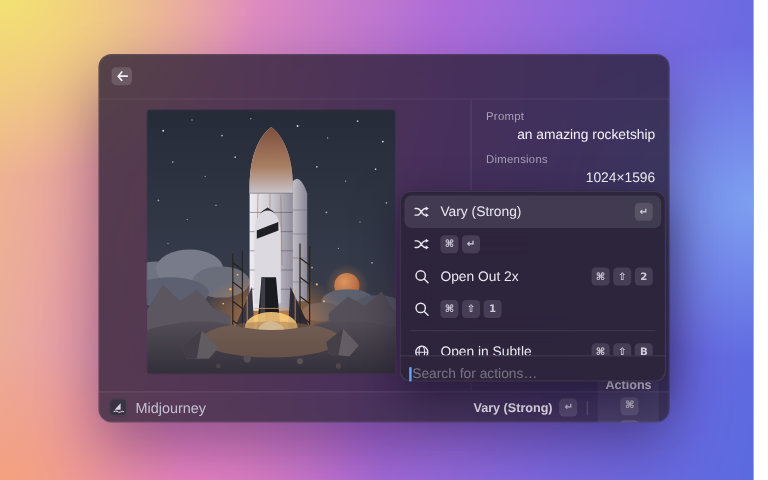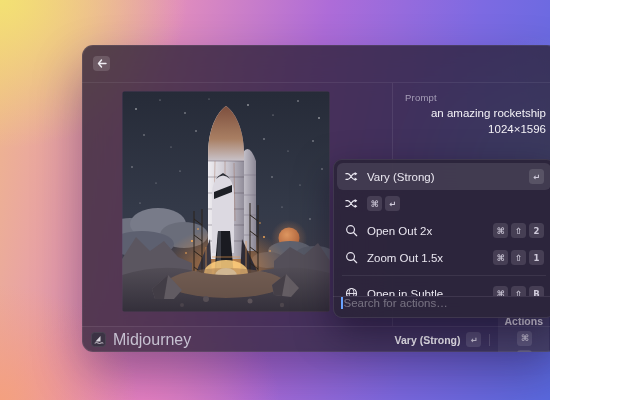--- a/index.html
+++ b/index.html
@@ -1,20 +1,20 @@
 <!DOCTYPE html>
 <html><head>
 <meta charset="utf-8">
 <style>
   * { margin:0; padding:0; box-sizing:border-box; }
   html,body { width:640px; height:400px; overflow:hidden; }
   body { font-family:"Liberation Sans","DejaVu Sans",sans-serif; }
 
   .stage {
-    position:relative; width:550px; height:400px; overflow:hidden;
+    position:relative; width:628px; height:400px; overflow:hidden;
     background:
       radial-gradient(55% 60% at 0% 0%, #f3e173 0%, rgba(243,225,115,0) 62%),
       radial-gradient(42% 48% at 0% 100%, rgba(245,160,125,.95) 0%, rgba(245,160,125,0) 60%),
       radial-gradient(40% 45% at 26% 100%, rgba(236,130,196,.85) 0%, rgba(236,130,196,0) 62%),
       radial-gradient(48% 55% at 100% 42%, rgba(128,165,242,.9) 0%, rgba(128,165,242,0) 60%),
       linear-gradient(102deg, #f0b98a 0%, #e18dbd 28%, #ae6cd8 52%, #7d6ae2 76%, #5a6ae0 100%);
     padding-left: 48px;
   }
 
   
@@ -57,21 +57,21 @@
     height:26px; flex:0 0 26px; display:flex; align-items:center;
     padding:0 9px; border-top:1px solid rgba(255,255,255,.08);
     background:rgba(255,255,255,.02);
   }
   .app-chip { display:flex; align-items:center; gap:7px; }
   .mj-icon {
     width:15px; height:15px; border-radius:4px; background:#3b3344;
     display:flex; align-items:center; justify-content:center;
     box-shadow:inset 0 0 0 1px rgba(255,255,255,.08);
   }
-  .app-name { font-size:16px; color:#c6c1d1; }
+  .app-name { font-size:12px; color:#c6c1d1; }
   .statusbar .spacer { flex:1; }
   .primary-hint { display:flex; align-items:center; gap:6px; cursor:pointer; }
   .primary-label { font-size:10.5px; font-weight:700; color:#f2f0f6; }
   .kbd {
     min-width:15px; height:15px; padding:0 3px; border-radius:3.5px;
     background:rgba(255,255,255,.12); color:#cfcada;
     font-family:"DejaVu Sans",sans-serif; font-size:8.5px; font-weight:600;
     display:inline-flex; align-items:center; justify-content:center;
   }
   .sb-sep { width:1px; height:12px; background:rgba(255,255,255,.16); margin:0 8px; }
@@ -96,21 +96,21 @@
     height:27px; display:flex; align-items:center; gap:9px;
     padding:0 7px; border-radius:6px; cursor:pointer;
   }
   .action-row.selected { background:rgba(255,255,255,.1); }
   .row-icon { width:14px; height:14px; flex:0 0 14px; display:flex; align-items:center; justify-content:center; }
   .row-label { flex:1; font-size:11.5px; font-weight:500; color:#eae7f0; white-space:nowrap; }
   .row-keys { display:flex; gap:3px; }
   .row-sep { height:1px; background:rgba(255,255,255,.08); margin:4px 5px; }
   .popup-search {
     flex:1; border-top:1px solid rgba(255,255,255,.09);
-    display:flex; align-items:flex-start; padding:0 8px; position:relative;
+    display:flex; align-items:flex-end; padding:0 8px; position:relative;
   }
   .caret { width:1.5px; height:12px; background:#6aa3ff; margin-right:1px; }
   .search-input {
     flex:1; background:transparent; border:none; outline:none;
     font-family:"Liberation Sans","DejaVu Sans",sans-serif;
     font-size:11.5px; color:#eae7f0;
   }
   .search-input::placeholder { color:rgba(255,255,255,.35); }
 </style>
 </head>
@@ -303,20 +303,21 @@
             <rect width="208" height="221" fill="none" stroke="#5e3f63" stroke-opacity="0.35" stroke-width="2"></rect>
           </svg>
         </div>
       </div>
 
       <div class="v-divider"></div>
 
       <div class="details-pane">
         <div class="meta-label">Prompt</div>
         <div class="meta-value">an amazing rocketship</div>
+        <div class="meta-label">Dimensions</div>
         <div class="meta-value">1024×1596</div>
       </div>
     </div>
 
     <div class="statusbar">
       <div class="app-chip">
         <div class="mj-icon">
           <svg width="10" height="10" viewBox="0 0 10 10">
               <path d="M6.5 1 L6.5 6.5 L1.5 6.5 Z" fill="#d9d6de"></path>
               <path d="M1 8 Q2.5 7 4 8 Q5.5 9 7 8 Q8 7.4 9 8" stroke="#d9d6de" stroke-width="0.9" fill="none" stroke-linecap="round"></path>
@@ -384,21 +385,20 @@
         </span>
       </div>
 
       <div class="action-row">
         <span class="row-icon">
           <svg width="13" height="13" viewBox="0 0 14 14">
               <circle cx="6" cy="6" r="4.2" stroke="#e9e6f0" stroke-width="1.3" fill="none"></circle>
               <line x1="9.2" y1="9.2" x2="12.6" y2="12.6" stroke="#e9e6f0" stroke-width="1.3" stroke-linecap="round"></line>
             </svg>
         </span>
-        <span class="row-label">Zoom Out 1.5x</span>
         <span class="row-keys">
           <span class="kbd">⌘</span>
           <span class="kbd">⇧</span>
           <span class="kbd">1</span>
         </span>
       </div>
 
       <div class="row-sep"></div>
 
       <div class="action-row">

